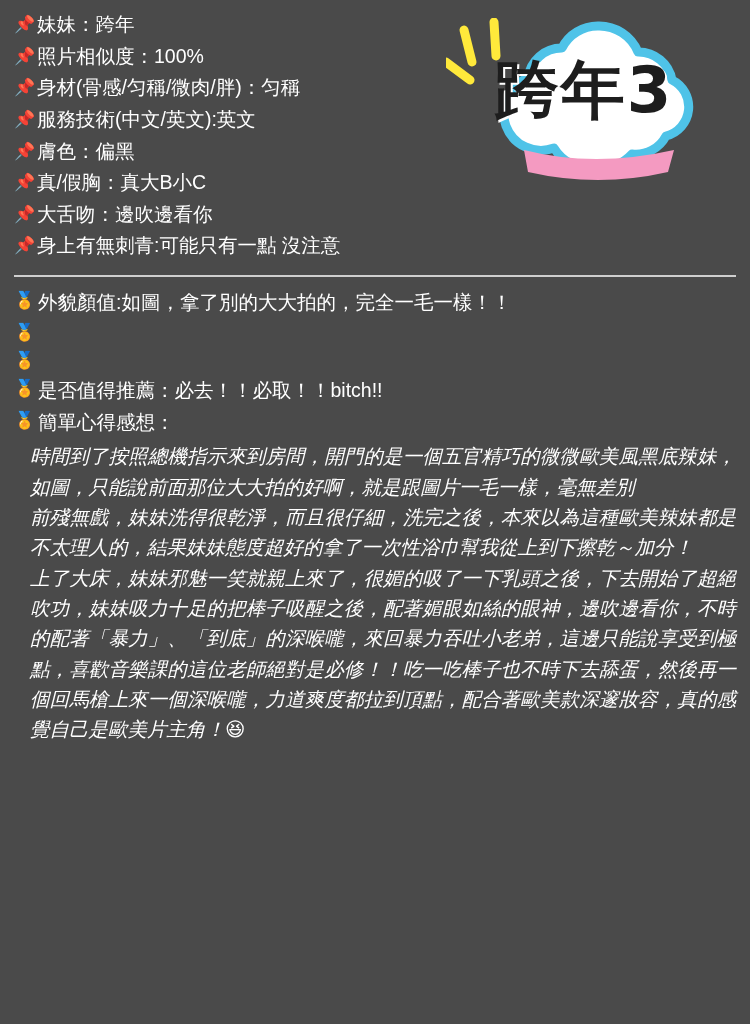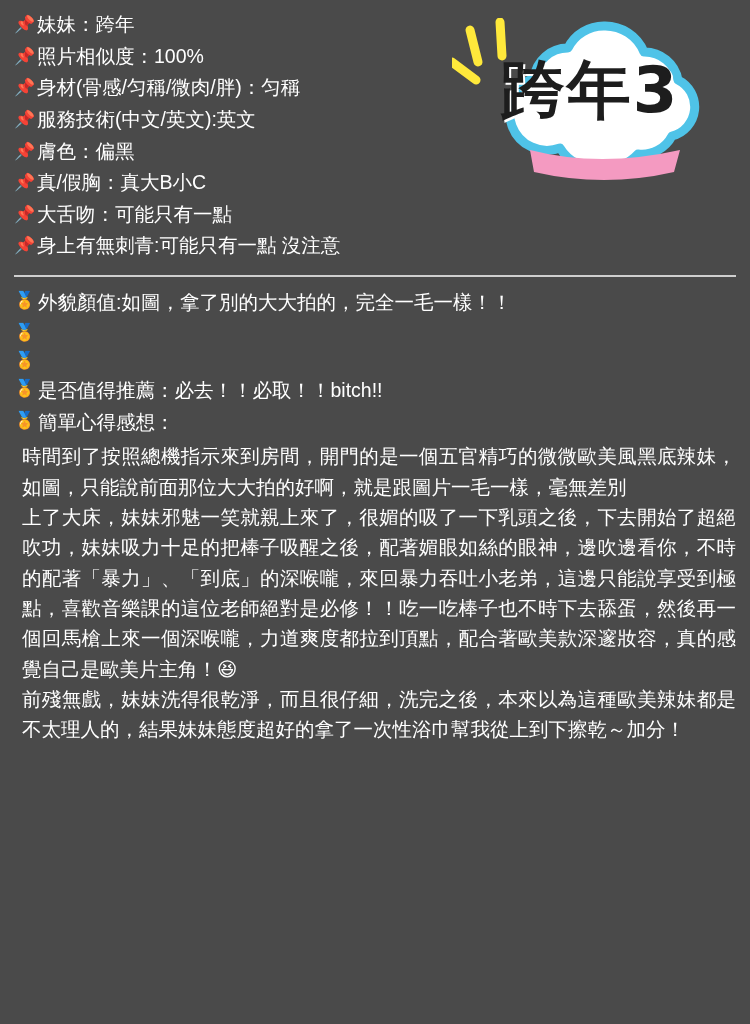--- a/index.html
+++ b/index.html
@@ -20,21 +20,21 @@
     background: #4a4a4a;
     box-sizing: border-box;
     padding: 10px 14px 6px 14px;
     color: #ffffff;
   }
 
   
   .sticker {
     position: absolute;
     top: 18px;
-    right: 22px;
+    right: 28px;
     width: 276px;
     height: 176px;
     pointer-events: none;
   }
   .sticker svg { display: block; }
   .sticker-text {
     position: absolute;
     top: 40px;
     left: 0;
     width: 276px;
@@ -96,21 +96,22 @@
   .medal {
     display: inline-block;
     width: 24px;
     min-width: 24px;
     font-size: 17px;
     transform: translateY(1px);
   }
 
   
   .body-text {
-    margin: 4px 0 0 8px;
+    margin: 4px 0 0 16px;
+    font-style: italic;
   }
   .body-text p {
     margin: 0 0 0 0;
     font-size: 19.5px;
     line-height: 1.555;
     text-align: justify;
     text-justify: inter-ideograph;
     letter-spacing: 0px;
   }
 </style>
@@ -168,21 +169,21 @@
     <li>
       <span class="pin">📌</span>
       <span>膚色：偏黑</span>
     </li>
     <li>
       <span class="pin">📌</span>
       <span>真/假胸：真大B小C</span>
     </li>
     <li>
       <span class="pin">📌</span>
-      <span>大舌吻：可能只有一點</span>
+      <span>大舌吻：邊吹邊看你</span>
     </li>
     <li>
       <span class="pin">📌</span>
       <span>身上有無刺青:可能只有一點 沒注意</span>
     </li>
   </ul>
 
   <hr class="divider">
 
   <ul class="ratings">
@@ -201,17 +202,17 @@
       <span>是否值得推薦：必去！！必取！！bitch!!</span>
     </li>
     <li>
       <span class="medal">🏅</span>
       <span>簡單心得感想：</span>
     </li>
   </ul>
 
   <div class="body-text">
     <p>時間到了按照總機指示來到房間，開門的是一個五官精巧的微微歐美風黑底辣妹，如圖，只能說前面那位大大拍的好啊，就是跟圖片一毛一樣，毫無差別</p>
+    <p>前殘無戲，妹妹洗得很乾淨，而且很仔細，洗完之後，本來以為這種歐美辣妹都是不太理人的，結果妹妹態度超好的拿了一次性浴巾幫我從上到下擦乾～加分！</p>
     <p>上了大床，妹妹邪魅一笑就親上來了，很媚的吸了一下乳頭之後，下去開始了超絕吹功，妹妹吸力十足的把棒子吸醒之後，配著媚眼如絲的眼神，邊吹邊看你，不時的配著「暴力」、「到底」的深喉嚨，來回暴力吞吐小老弟，這邊只能說享受到極點，喜歡音樂課的這位老師絕對是必修！！吃一吃棒子也不時下去舔蛋，然後再一個回馬槍上來一個深喉嚨，力道爽度都拉到頂點，配合著歐美款深邃妝容，真的感覺自己是歐美片主角！😆</p>
-    <p>前殘無戲，妹妹洗得很乾淨，而且很仔細，洗完之後，本來以為這種歐美辣妹都是不太理人的，結果妹妹態度超好的拿了一次性浴巾幫我從上到下擦乾～加分！</p>
   </div>
 
 </div>
 
 </body></html>

